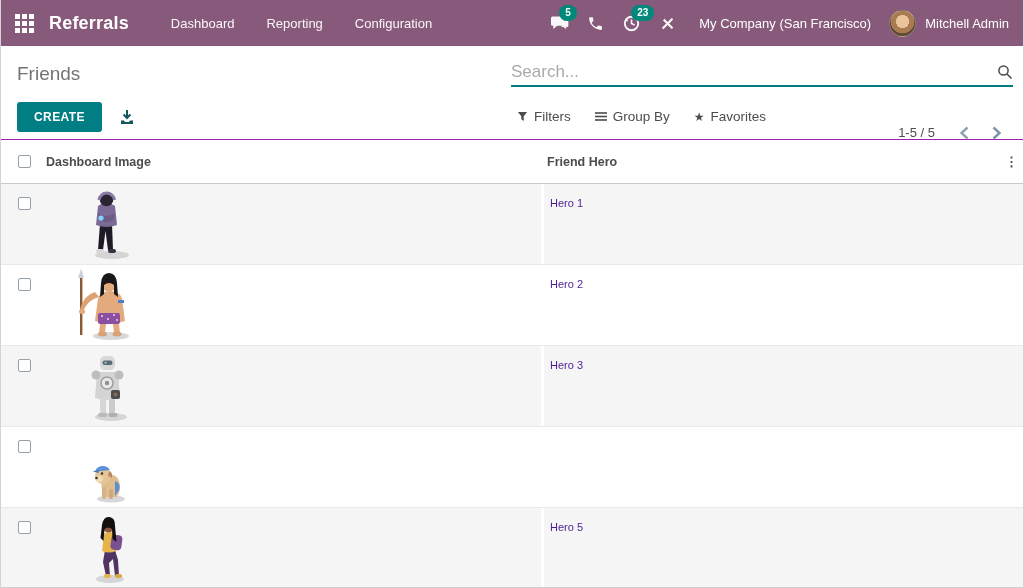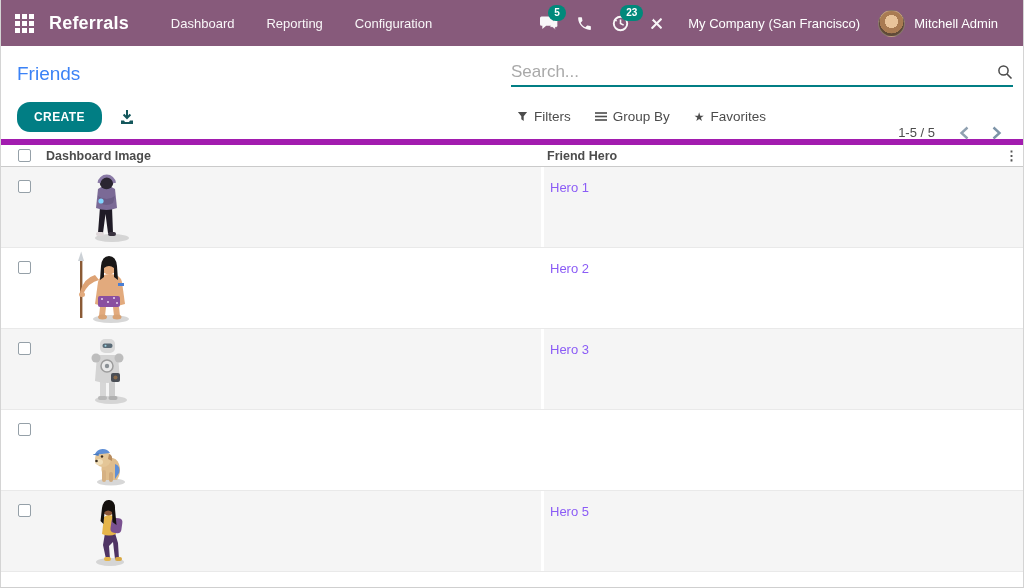--- a/index.html
+++ b/index.html
@@ -1,63 +1,63 @@
 <!DOCTYPE html>
 <html><head>
 <meta charset="utf-8">
 <style>
   * { box-sizing: border-box; margin: 0; padding: 0; }
   html,body { width: 1024px; height: 588px; font-family: "Liberation Sans", sans-serif; background: #fff; }
   .window { width: 1024px; height: 588px; border-left: 1px solid #d4d4d4; border-right: 1px solid #d4d4d4; border-bottom: 1px solid #cfcfcf; overflow: hidden; background:#fff; }
 
   
-  .navbar { height: 46px; background: #875A7B; display: flex; align-items: center; color: #fff; padding-right: 25px; }
+  .navbar { height: 46px; background: #875A7B; display: flex; align-items: center; color: #fff; padding-right: 14px; }
   .apps-btn { width: 46px; height: 46px; display:flex; align-items:center; justify-content:center; cursor:pointer; }
   .brand { font-size: 18px; font-weight: bold; margin: 0 26px 0 2px; letter-spacing: .2px; }
   .nav-menu { display: flex; height: 60px; }
   .nav-item { display:flex; align-items:center; padding: 0 16px; font-size: 13px; color: rgba(255,255,255,.95); cursor: pointer; }
   .nav-right { margin-left: auto; display: flex; align-items: center; }
   .nav-icon { position: relative; width: 36px; height: 46px; display:flex; align-items:center; justify-content:center; cursor:pointer; }
   .nav-icon svg { opacity: .95; }
   .badge { position: absolute; top: 5px; left: 18px; background: #00897B; color: #fff; font-size: 10px; font-weight: bold; line-height: 1; padding: 3px 6px; border-radius: 9px; }
   .company { font-size: 13px; padding: 0 18px 0 14px; cursor: pointer; white-space: nowrap; }
   .user { display: flex; align-items: center; cursor: pointer; }
   .avatar { width: 27px; height: 27px; border-radius: 50%; background: radial-gradient(circle at 50% 42%, #e9c49a 0 34%, #a97b52 35% 62%, #5f4a38 63% 100%); border: 1px solid rgba(255,255,255,.25); }
   .user-name { font-size: 13px; margin-left: 9px; }
 
   
   .cp-top { height: 48px; display: flex; align-items: center; padding: 8px 10px 0 16px; }
-  .page-title { font-size: 19px; font-weight: normal; color: #3b82f6; flex: 1; }
+  .page-title { font-size: 19px; font-weight: normal; color: #737373; flex: 1; }
   .searchbox { width: 502px; position: relative; border-bottom: 2px solid #017E84; display:flex; align-items:center; padding-bottom: 3px; }
   .searchbox input { border: none; outline: none; flex: 1; font-size: 17px; color: #4c4c4c; background: transparent; font-family: "Liberation Sans", sans-serif; }
   .searchbox input::placeholder { color: #a9a9a9; }
   .cp-bottom { height: 45px; display: flex; align-items: center; padding: 0 16px; position: relative; }
-  .btn-create { background: #017E84; color: #fff; border: none; border-radius: 13px; font-size: 12px; font-weight: bold; letter-spacing: .4px; padding: 8px 17px; cursor: pointer; font-family: "Liberation Sans", sans-serif; text-align: center; }
+  .btn-create { background: #017E84; color: #fff; border: none; border-radius: 3px; font-size: 12px; font-weight: bold; letter-spacing: .4px; padding: 8px 17px; cursor: pointer; font-family: "Liberation Sans", sans-serif; text-align: center; }
   .export-btn { margin-left: 17px; cursor: pointer; display: flex; align-items: center; }
   .filter-group { position: absolute; left: 516px; display: flex; align-items: center; gap: 24px; }
   .filter-item { display: flex; align-items: center; gap: 6px; font-size: 13.5px; color: #4c4c4c; cursor: pointer; }
   .star-glyph { font-size: 12px; color: #4c4c4c; }
   .pager { margin-left: auto; display: flex; align-items: center; gap: 10px; margin-top: 32px; }
   .pager-text { font-size: 13px; color: #4c4c4c; margin-right: 8px; }
   .pager-btn { width: 22px; height: 22px; display:flex; align-items:center; justify-content:center; cursor: pointer; }
 
   
   .list-table { width: 100%; }
   .thead, .trow { display: grid; grid-template-columns: 40px 500px 1fr 18px; }
-  .thead { height: 28px; align-items: center; border-top: 6px solid #a21caf; border-bottom: 1px solid #cacaca; font-size: 12.5px; font-weight: bold; color: #4c4c4c; background: #fff; }
+  .thead { height: 45px; align-items: center; border-top: 1px solid #a21caf; border-bottom: 1px solid #cacaca; font-size: 12.5px; font-weight: bold; color: #4c4c4c; background: #fff; }
   .cell-cb { padding-left: 17px; }
   .cb { appearance: none; -webkit-appearance: none; width: 13px; height: 13px; border: 1px solid #95a0a8; border-radius: 2px; background: #fff; cursor: pointer; display: block; }
   .th-img { padding-left: 5px; }
   .th-name { padding-left: 6px; }
   .th-end { font-size: 13px; font-weight: bold; color: #555; cursor: pointer; line-height: 1; }
   .trow { height: 81px; border-bottom: 1px solid #e9e9e9; background: #fff; cursor: pointer; }
   .trow.stripe { background: #f5f5f5; }
   .trow .cell-cb { padding-top: 13px; }
   .cell-img { display: flex; align-items: flex-end; padding: 0 0 4px 28px; }
-  .cell-name { font-size: 13px; color: #8b5cf6; padding: 13px 0 0 6px; border-left: 3px solid #fff; }
+  .cell-name { font-size: 11px; color: #4c1d95; padding: 13px 0 0 6px; border-left: 3px solid #fff; }
   .trow:not(.stripe) .cell-name { border-left-color: transparent; }
 </style>
 </head>
 <body>
 
 <div class="window">
 
   <nav class="navbar">
     <div class="apps-btn">
       <svg width="19" height="19" viewBox="0 0 19 19">

